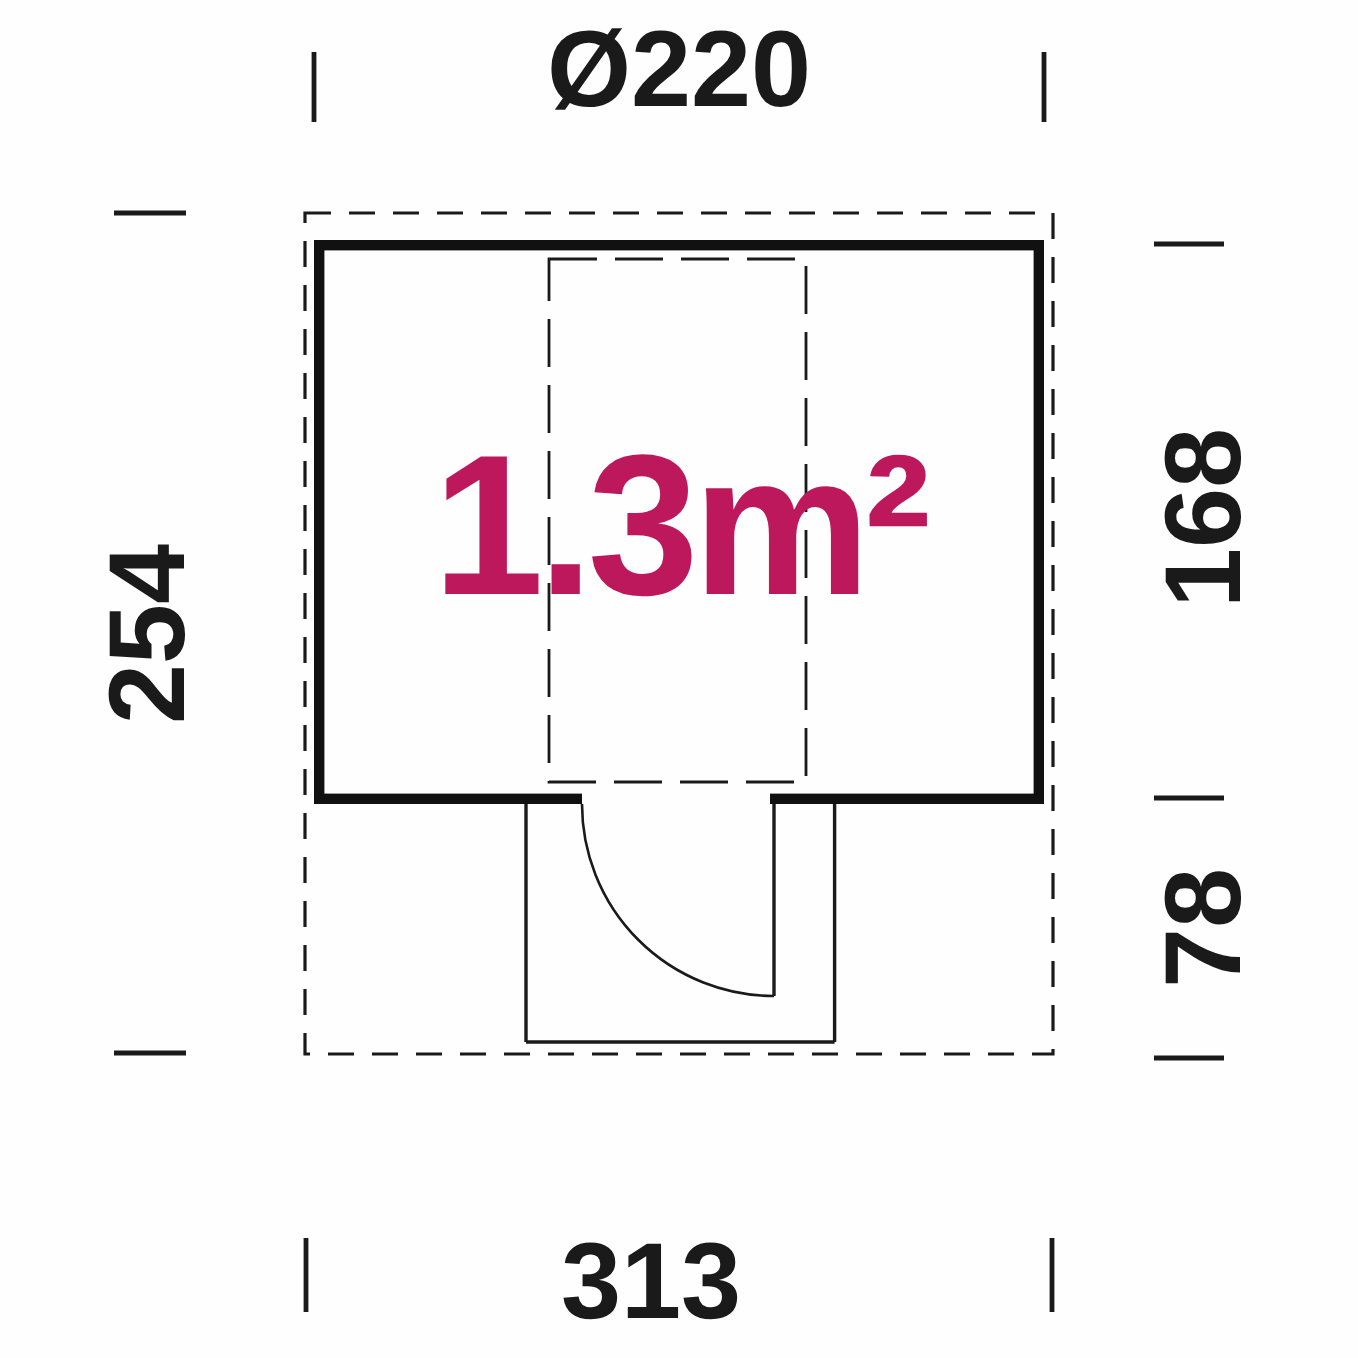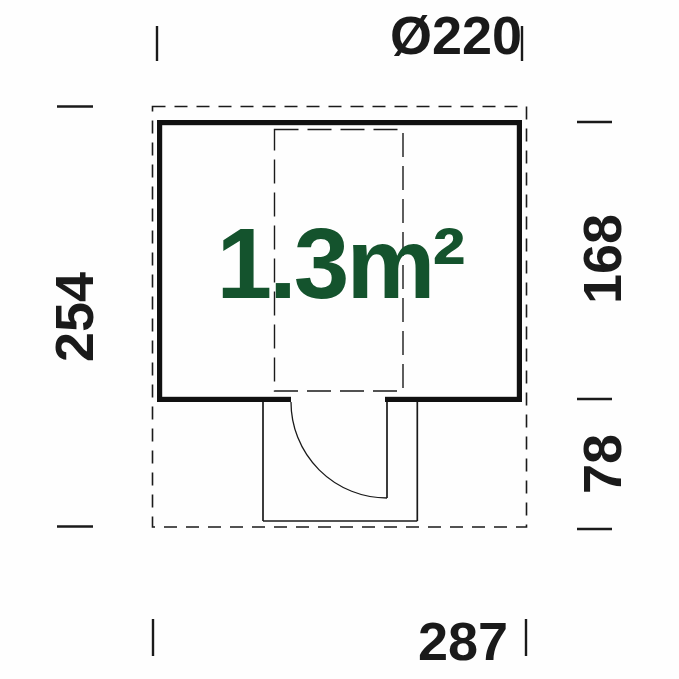--- a/index.html
+++ b/index.html
@@ -24,31 +24,31 @@
   .dim {
     position: absolute;
     font-size: 54px;
     font-weight: 700;
     letter-spacing: 0;
     color: #1a1a1a;
     line-height: 1;
     white-space: nowrap;
   }
   .dim-h {
-    text-align: right;
+    text-align: center;
   }
   .dim-v {
     transform: translate(-50%, -50%) rotate(-90deg);
   }
   .area-label {
     position: absolute;
     font-size: 100px;
     font-weight: 700;
     letter-spacing: -3px;
-    color: #14532d;
+    color: #be185d;
     line-height: 1;
     text-align: center;
     white-space: nowrap;
   }
 </style>
 </head>
 <body>
 
 <div class="canvas">
 
@@ -89,18 +89,18 @@
   </svg>
 
   <div class="dim dim-h" style="left:157px; top:8px; width:365px;">Ø220</div>
 
   <div class="dim dim-v" style="left:74px; top:317px;">254</div>
 
   <div class="dim dim-v" style="left:602px; top:259px;">168</div>
 
   <div class="dim dim-v" style="left:602px; top:464px;">78</div>
 
-  <div class="dim dim-h" style="left:143px; top:614px; width:365px;">287</div>
+  <div class="dim dim-h" style="left:143px; top:614px; width:365px;">313</div>
 
   <div class="area-label" style="left:157px; top:213px; width:365px;">1.3m²</div>
 
 
 </div>
 
 </body></html>

